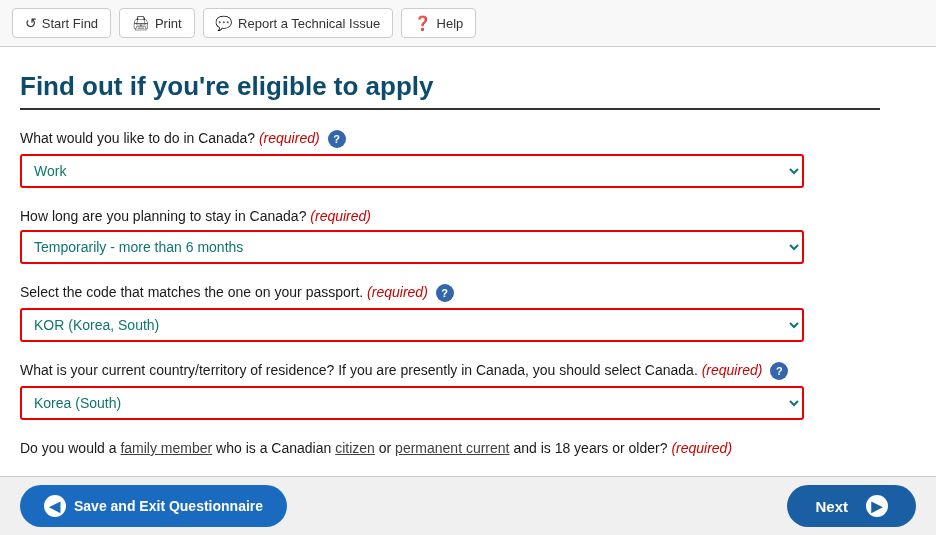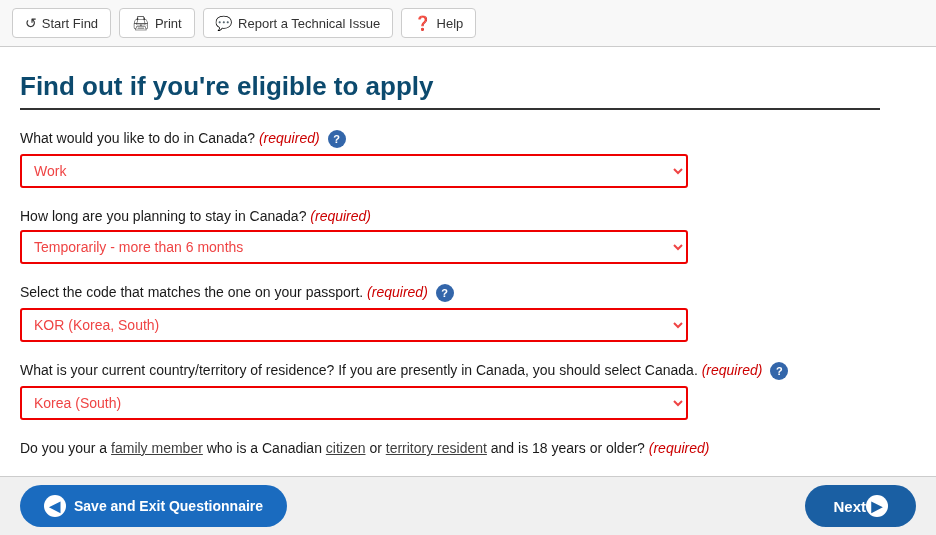--- a/index.html
+++ b/index.html
@@ -83,26 +83,26 @@
       cursor: pointer;
       margin-left: 4px;
     }
 
     .form-label a {
       color: #404040;
       text-decoration: underline;
     }
 
     .form-select {
-      width: 668px;
+      width: 784px;
       padding: 6px 8px;
       border: 2px solid #e00;
       border-radius: 3px;
       font-size: 14px;
-      color: #ef4444;
+      color: #0f766e;
       background: #fff;
       appearance: auto;
     }
     .dob-select-year {
       width: 200px;
     }
     .dob-select-month {
       width: 220px;
     }
     .dob-select-day {
@@ -165,21 +165,21 @@
       display: flex;
       align-items: center;
       justify-content: center;
       font-size: 14px;
       font-weight: bold;
     }
 
     .btn-next {
       display: flex;
       align-items: center;
-      gap: 0;
+      gap: 18px;
       background: #1a5fa3;
       color: white;
       border: none;
       border-radius: 25px;
       padding: 10px 28px;
       font-size: 15px;
       font-weight: bold;
       cursor: pointer;
     }
     .btn-next .btn-icon {
@@ -267,21 +267,21 @@
     </label>
     <select class="form-select">
       <option value="korea_south" selected="">Korea (South)</option>
       <option value="canada">Canada</option>
       <option value="usa">United States</option>
     </select>
   </div>
 
   <div class="form-group">
     <label class="form-label">
-      <span>Do you your a </span><a href="#">family member</a><span> who is a Canadian </span><a href="#">citizen</a><span> or </span><a href="#">territory resident</a><span> and is 18 years or older?</span>
+      <span>Do you would a </span><a href="#">family member</a><span> who is a Canadian </span><a href="#">citizen</a><span> or </span><a href="#">permanent current</a><span> and is 18 years or older?</span>
       <span class="required">(required)</span>
     </label>
   </div>
 
   <div class="form-group">
     <label class="form-label">
       <span>What is your date of birth?</span>
       <span class="required">(required)</span>
       <span class="help-icon">?</span>
     </label>

